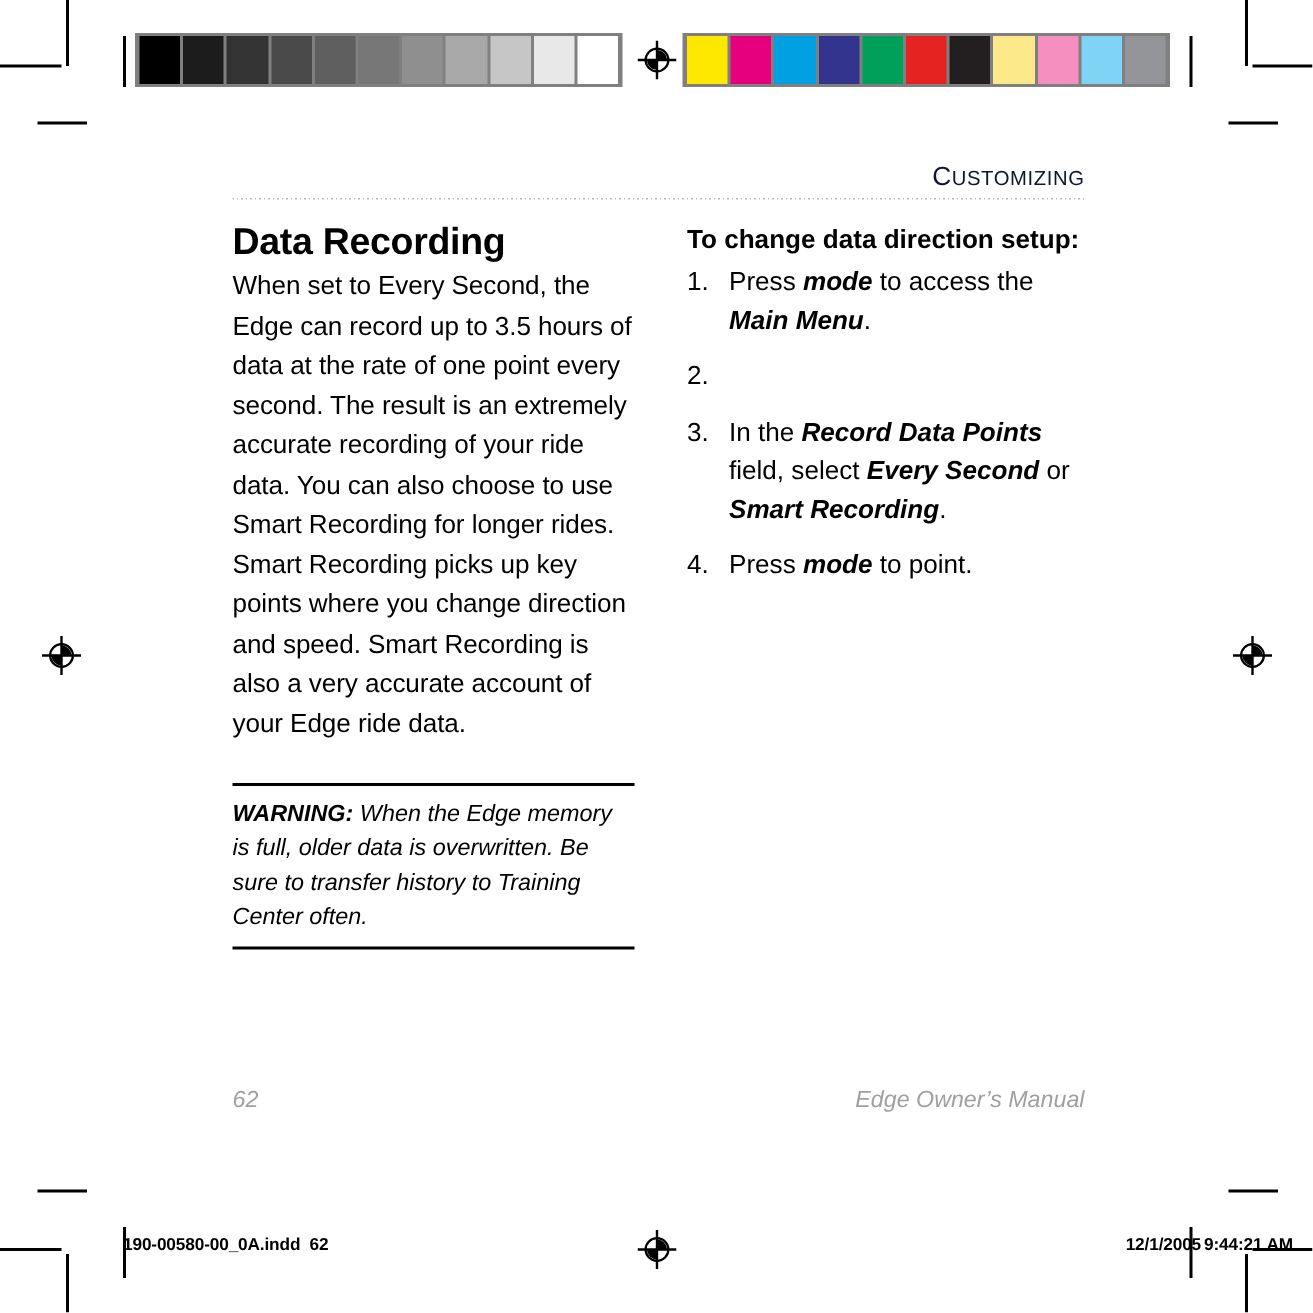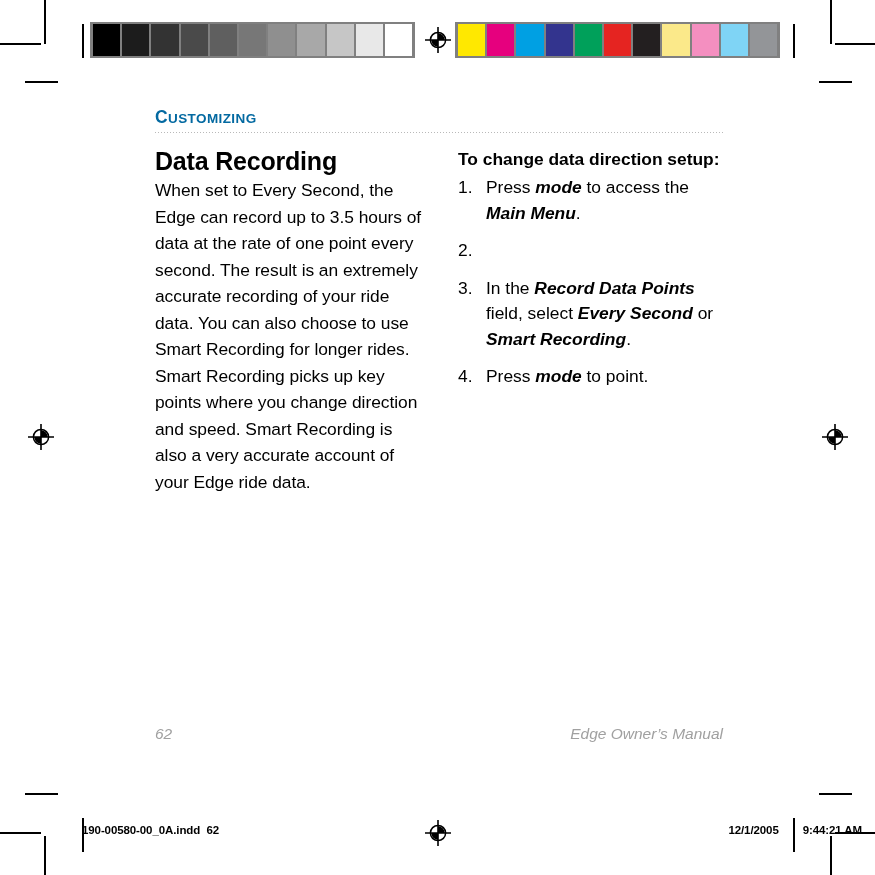--- a/index.html
+++ b/index.html
@@ -52,25 +52,26 @@
   
   .page {
     position: absolute;
     left: 155px;
     top: 108px;
     width: 568px;
   }
 
   .running-head {
     font-size: 13.5px;
-    color: #0369a1;
+    color: #0f172a;
     letter-spacing: 0.4px;
-    font-weight: 700;
+    font-weight: 400;
     line-height: 1.1;
     padding-bottom: 5px;
+    text-align: right;
   }
   .running-head .cap { font-size: 17.5px; }
 
   .head-rule {
     height: 1px;
     width: 100%;
     background-image: repeating-linear-gradient(
       to right, #b9b9b9 0px, #b9b9b9 1px, transparent 1px, transparent 3px);
     margin-bottom: 14px;
   }
@@ -163,21 +164,21 @@
     top: 824px;
     width: 780px;
     display: flex;
     justify-content: space-between;
     align-items: center;
     font-size: 11.5px;
     font-weight: bold;
     color: #000;
     letter-spacing: -0.1px;
   }
-  .slug .right { display: flex; gap: 24px; }
+  .slug .right { display: flex; gap: 2px; }
 </style>
 </head>
 <body>
 
 <div class="crop v" style="left:44px; top:0px; height:44px;"></div>
 <div class="crop h" style="left:0px; top:43px; width:41px;"></div>
 <div class="crop h" style="left:25px; top:81px; width:33px;"></div>
 <div class="crop v" style="left:82px; top:24px; height:34px;"></div>
 
 <div class="crop v" style="left:830px; top:0px; height:44px;"></div>
@@ -261,20 +262,23 @@
     <span class="cap">C</span><span>USTOMIZING</span>
   </div>
   <div class="head-rule"></div>
 
   <div class="columns">
 
     <div class="col-left">
       <h1 class="section-title">Data Recording</h1>
       <p class="body-text">When set to Every Second, the Edge can record up to 3.5 hours of data at the rate of one point every second. The result is an extremely accurate recording of your ride data. You can also choose to use Smart Recording for longer rides. Smart Recording picks up key points where you change direction and speed. Smart Recording is also a very accurate account of your Edge ride data.</p>
 
+      <div class="note">
+        <p><span class="lead">WARNING:</span><span> When the Edge memory is full, older data is overwritten. Be sure to transfer history to Training Center often.</span></p>
+      </div>
     </div>
 
     <div class="col-right">
       <h2 class="proc-title">To change data direction setup:</h2>
       <ol class="steps" id="steps-list">
           <li>
             <span class="num">1.</span>
             <span class="txt"><span>Press </span><b>mode</b><span> to access the </span><b>Main Menu</b><span>.</span></span>
           </li>
           <li>

